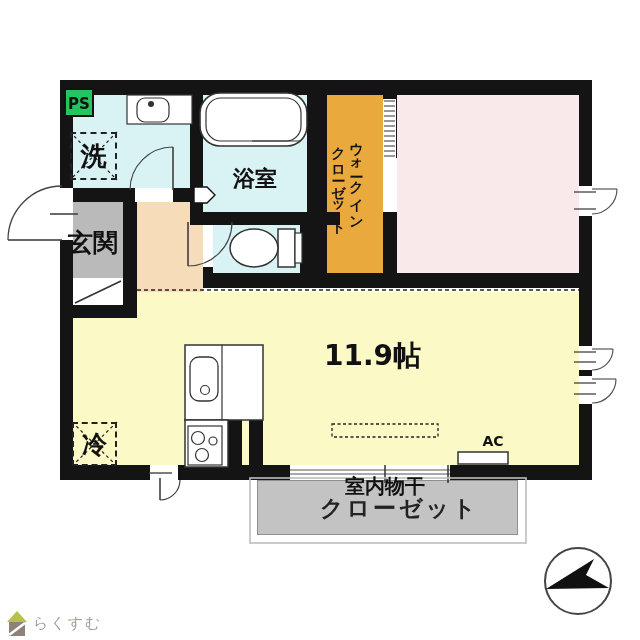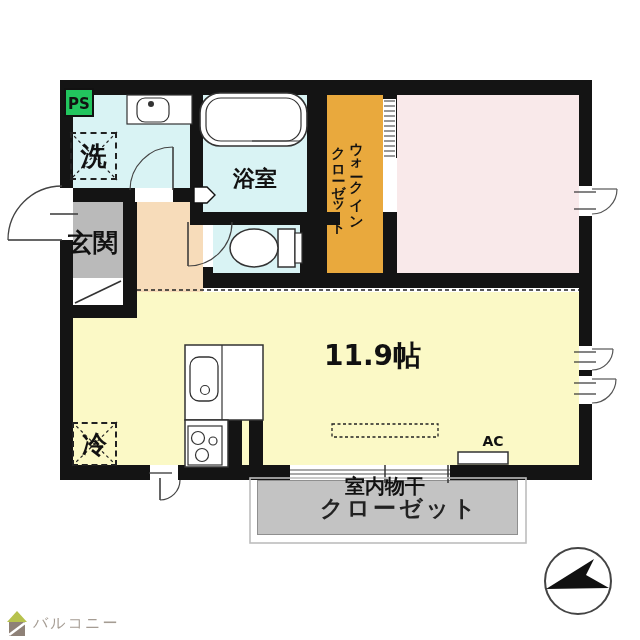--- a/index.html
+++ b/index.html
@@ -194,15 +194,15 @@
 
   <div class="lbl" style="left:330px;top:441px;width:110px;font-size:20px;margin-top:32px;">室内物干</div>
   <div class="lbl" style="left:468px;top:433px;width:50px;font-size:14px;">AC</div>
 
   <div class="dashedbox" style="left:72px;top:422px;width:45px;height:44px;">
     <span class="lbl" style="position:static;font-size:25px;">冷</span>
   </div>
 
   <div class="lbl" style="left:320px;top:493px;width:135px;font-size:23px;letter-spacing:3px;color:#222;">クローゼット</div>
 
-  <div class="lbl" style="left:33px;top:614px;font-size:15px;letter-spacing:2px;color:#A59C93;font-weight:normal;text-align:left;">バルコニー</div>
+  <div class="lbl" style="left:33px;top:614px;font-size:15px;letter-spacing:2px;color:#A59C93;font-weight:normal;text-align:left;">らくすむ</div>
 
 </div>
 
 </body></html>

